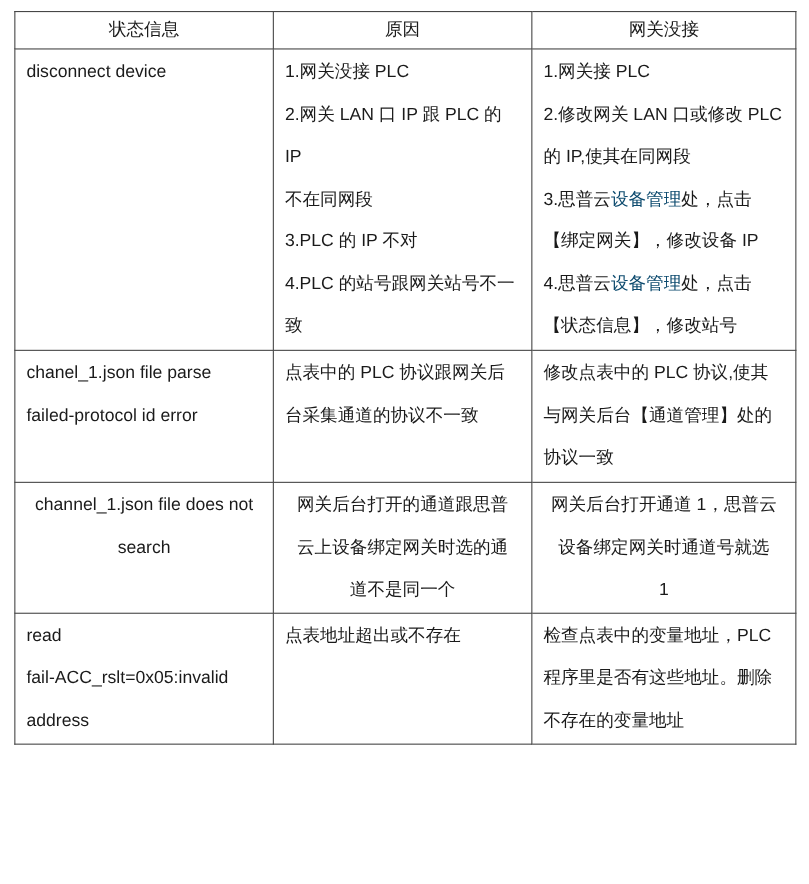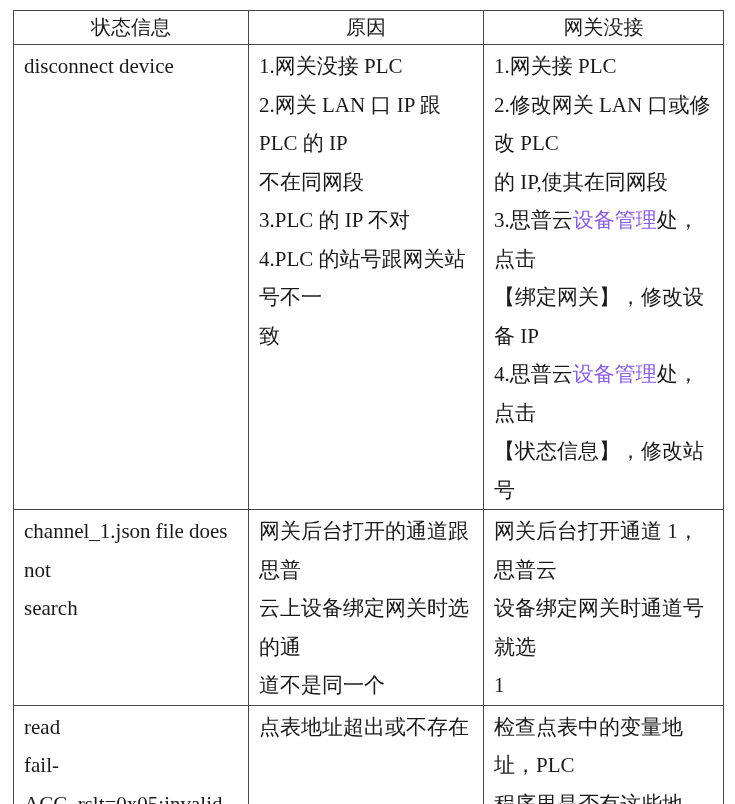--- a/index.html
+++ b/index.html
@@ -26,41 +26,40 @@
   col.c1 { width: 235px; }
   col.c2 { width: 235px; }
   col.c3 { width: 240px; }
   th, td {
     border: 1px solid #474747;
     background: #ffffff;
   }
   th {
     height: 33px;
     font-weight: 400;
-    font-size: 20px;
+    font-size: 16px;
     text-align: center;
     vertical-align: middle;
     padding: 0;
   }
   td {
     vertical-align: top;
     padding: 2px 10px 0 10px;
-    font-size: 21px;
+    font-size: 16px;
     line-height: 38.5px;
     white-space: pre-line;
     word-break: break-word;
-    font-family: Liberation Serif, serif;
   }
   tr.r1 td { height: 271px; }
   tr.r2 td { height: 117px; }
   tr.r3 td { height: 113px; }
-  tr.r4 td { height: 115px; }
+  tr.r4 td { height: 115px; text-align: center; }
   tr.r5 td { height: 116px; }
   .link {
-    color: #8b5cf6;
+    color: #0c4a6e;
   }
 </style>
 </head>
 <body>
 
 <div class="page">
   <table class="troubleshoot">
     <colgroup>
         <col class="c1">
         <col class="c2">
@@ -83,20 +82,29 @@
 4.PLC 的站号跟网关站号不一
 致</td>
         <td><span>1.网关接 PLC
 2.修改网关 LAN 口或修改 PLC
 的 IP,使其在同网段
 3.思普云</span><span class="link">设备管理</span><span>处，点击
 【绑定网关】，修改设备 IP
 4.思普云</span><span class="link">设备管理</span><span>处，点击
 【状态信息】，修改站号</span></td>
       </tr>
+      <tr class="r2">
+        <td>chanel_1.json file parse
+failed-protocol id error</td>
+        <td>点表中的 PLC 协议跟网关后
+台采集通道的协议不一致</td>
+        <td>修改点表中的 PLC 协议,使其
+与网关后台【通道管理】处的
+协议一致</td>
+      </tr>
       <tr class="r4">
         <td>channel_1.json file does not
 search</td>
         <td>网关后台打开的通道跟思普
 云上设备绑定网关时选的通
 道不是同一个</td>
         <td>网关后台打开通道 1，思普云
 设备绑定网关时通道号就选
 1</td>
       </tr>

